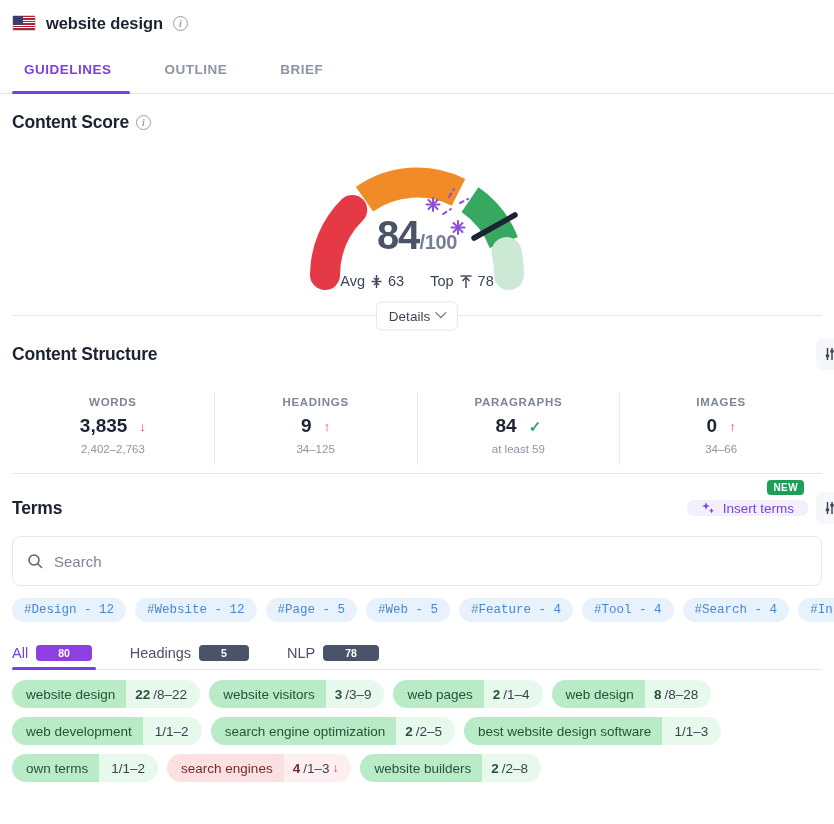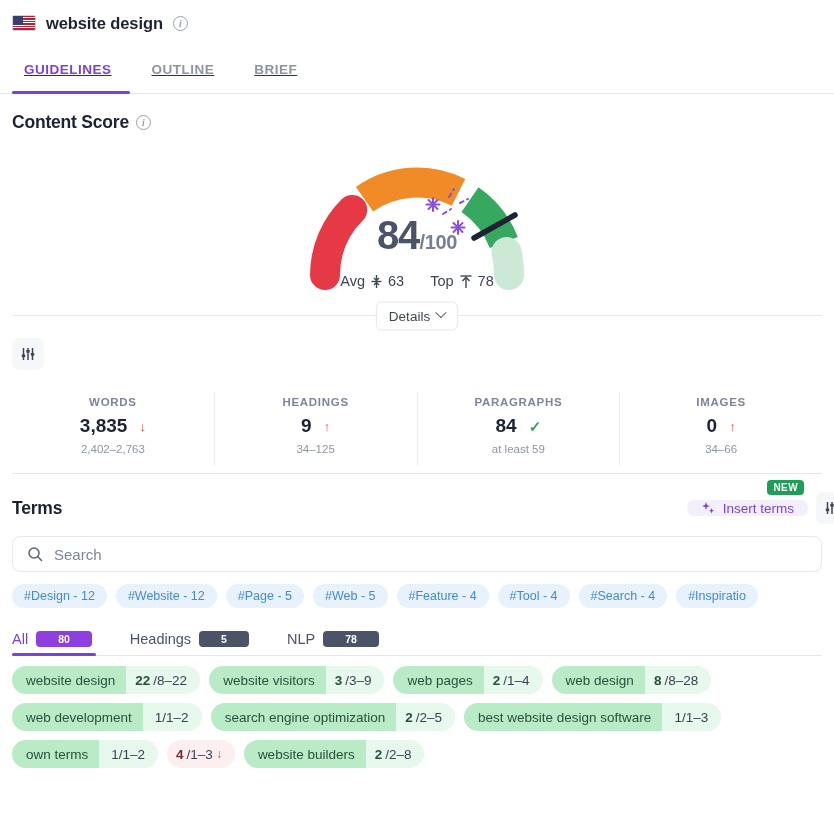--- a/index.html
+++ b/index.html
@@ -59,22 +59,21 @@
     flex: 0 0 auto;
   }
 
   
   .tabbar {
     height: 48px;
     display: flex;
     align-items: stretch;
     border-bottom: 1px solid #e4e7ec;
     padding: 0 12px;
-    gap: 4px;
-    text-decoration: underline;
+    gap: 17px;
   }
   .tab {
     display: flex;
     align-items: center;
     padding: 0 18px;
     font-size: 13.5px;
     font-weight: 700;
     letter-spacing: 0.5px;
     color: #8d94a3;
     position: relative;
@@ -274,21 +273,21 @@
     background: #1e9e57;
     color: #fff;
     font-size: 10px;
     font-weight: 700;
     letter-spacing: 0.4px;
     padding: 2px 6px;
     border-radius: 4px;
   }
   .search-box {
     margin: 12px 12px 0 12px;
-    height: 36px;
+    height: 50px;
     border: 1px solid #e4e7ec;
     border-radius: 8px;
     display: flex;
     align-items: center;
     padding: 0 14px;
     gap: 11px;
     background: #fff;
   }
   .search-ph {
     font-size: 15px;
@@ -303,20 +302,21 @@
     white-space: nowrap;
   }
   .hashchip {
     background: #e8f2fd;
     color: #4389d6;
     font-size: 12.5px;
     border-radius: 13px;
     padding: 5px 12px;
     flex: 0 0 auto;
     cursor: pointer;
+    font-family: Liberation Mono, monospace;
   }
 
   
   .subtabs {
     display: flex;
     align-items: stretch;
     margin: 14px 12px 0 12px;
     border-bottom: 1px solid #e4e7ec;
     height: 34px;
   }
@@ -475,20 +475,21 @@
 </div>
 
 <div class="divider-row">
   <div class="details-btn">
     <span>Details</span>
     <span class="chev"></span>
   </div>
 </div>
 
 <div class="cs-head">
+  <div class="section-title">Content Structure</div>
   <div class="icon-btn">
     <svg width="16" height="16" viewBox="0 0 16 16">
       <line x1="3.5" y1="2" x2="3.5" y2="14" stroke="#3c4456" stroke-width="1.5"></line>
       <line x1="8" y1="2" x2="8" y2="14" stroke="#3c4456" stroke-width="1.5"></line>
       <line x1="12.5" y1="2" x2="12.5" y2="14" stroke="#3c4456" stroke-width="1.5"></line>
       <rect x="1.8" y="8.5" width="3.4" height="2.6" fill="#3c4456"></rect>
       <rect x="6.3" y="4" width="3.4" height="2.6" fill="#3c4456"></rect>
       <rect x="10.8" y="7" width="3.4" height="2.6" fill="#3c4456"></rect>
     </svg>
   </div>
@@ -647,20 +648,21 @@
 
   <div class="termrow">
     <div class="termchip g">
       <div class="tc-name">own terms</div>
       <div class="tc-count">
         <span class="tc-cur"></span>
           <span class="tc-rng">1/1–2</span>
       </div>
     </div>
     <div class="termchip r">
+      <div class="tc-name">search engines</div>
       <div class="tc-count">
         <span class="tc-cur">4</span>
           <span class="tc-rng">/1–3</span>
           <span class="tc-arrow">↓</span>
       </div>
     </div>
     <div class="termchip g">
       <div class="tc-name">website builders</div>
       <div class="tc-count">
         <span class="tc-cur">2</span>

